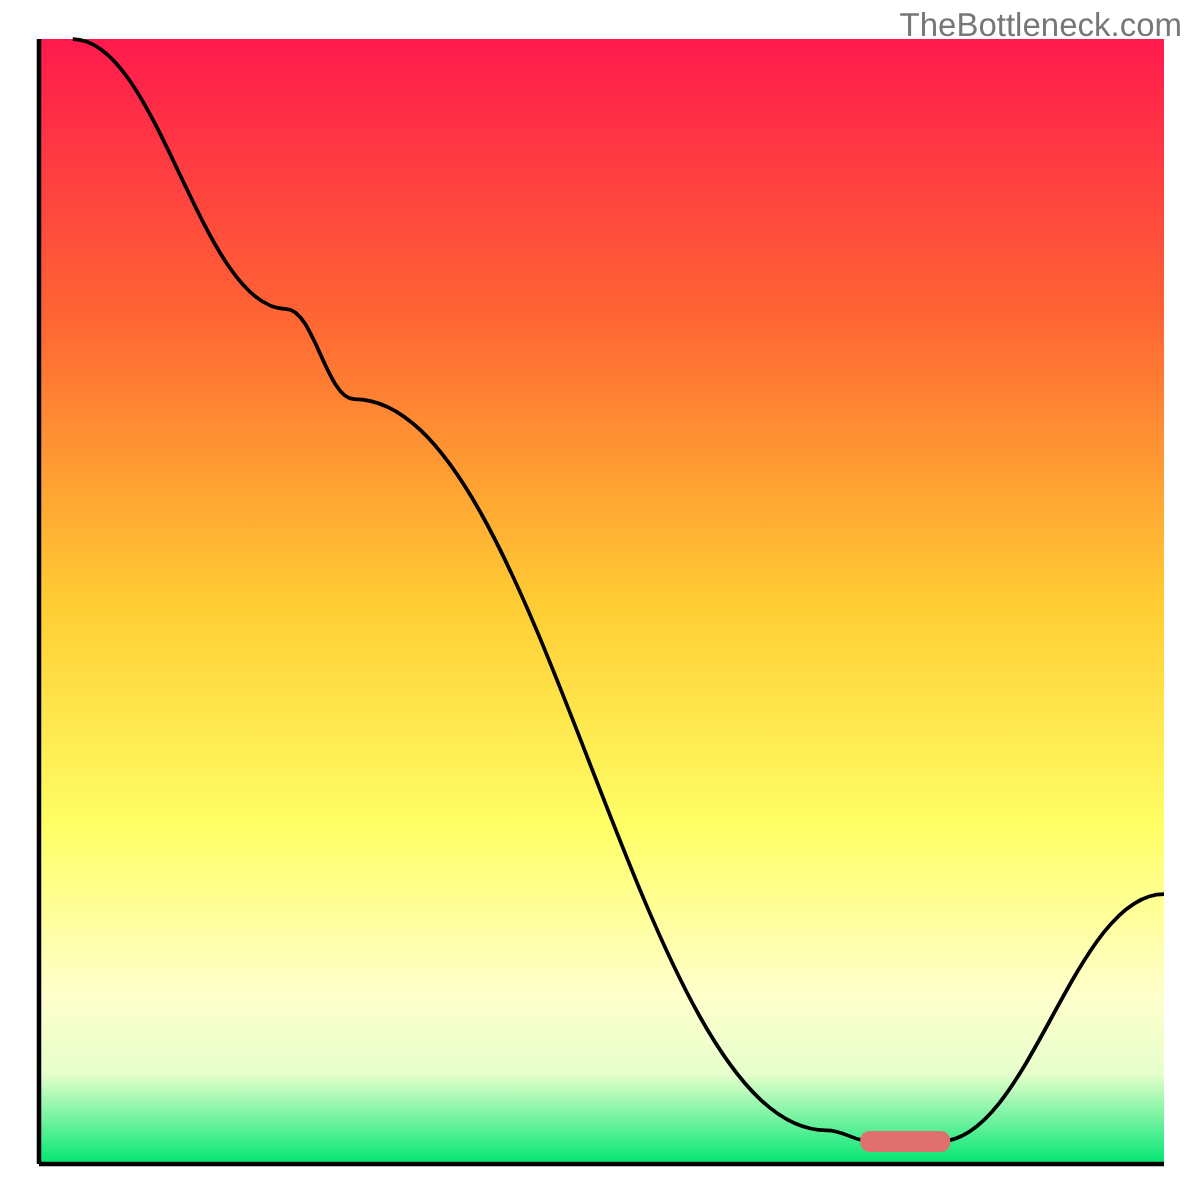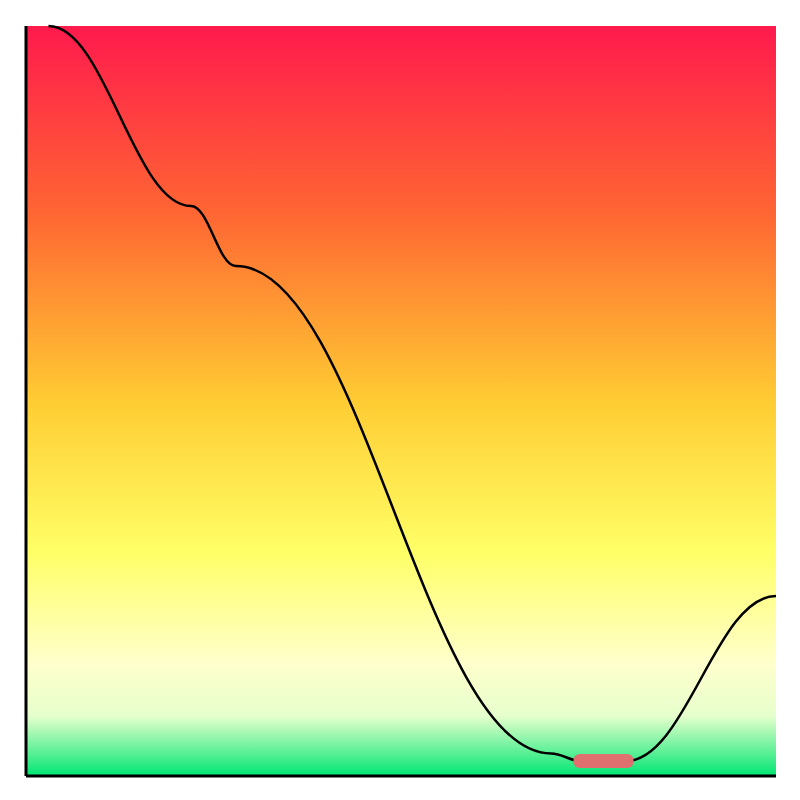--- a/index.html
+++ b/index.html
@@ -25,20 +25,21 @@
     z-index: 10;
   }
   svg {
     display: block;
   }
 </style>
 </head>
 <body>
 
 <div class="chart-container">
+  <div class="watermark">TheBottleneck.com</div>
   <svg id="chart-svg" width="800" height="800">
     <defs>
       <linearGradient id="bg-gradient" x1="0%" y1="0%" x2="0%" y2="100%">
       <stop offset="0%" stop-color="#ff1a4d"></stop>
           <stop offset="25%" stop-color="#ff6633"></stop>
           <stop offset="50%" stop-color="#ffcc33"></stop>
           <stop offset="70%" stop-color="#ffff66"></stop>
           <stop offset="85%" stop-color="#ffffcc"></stop>
           <stop offset="92%" stop-color="#e6ffcc"></stop>
           <stop offset="100%" stop-color="#00e673"></stop>

